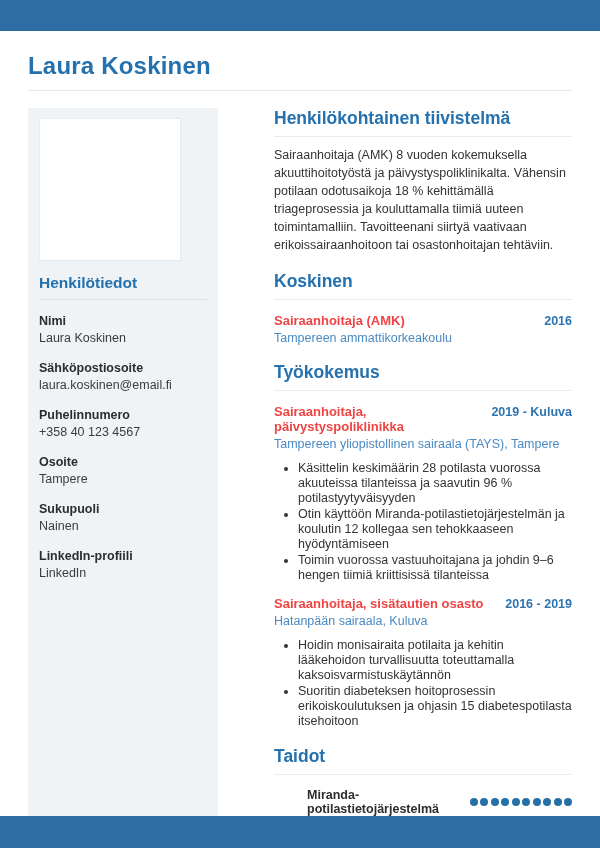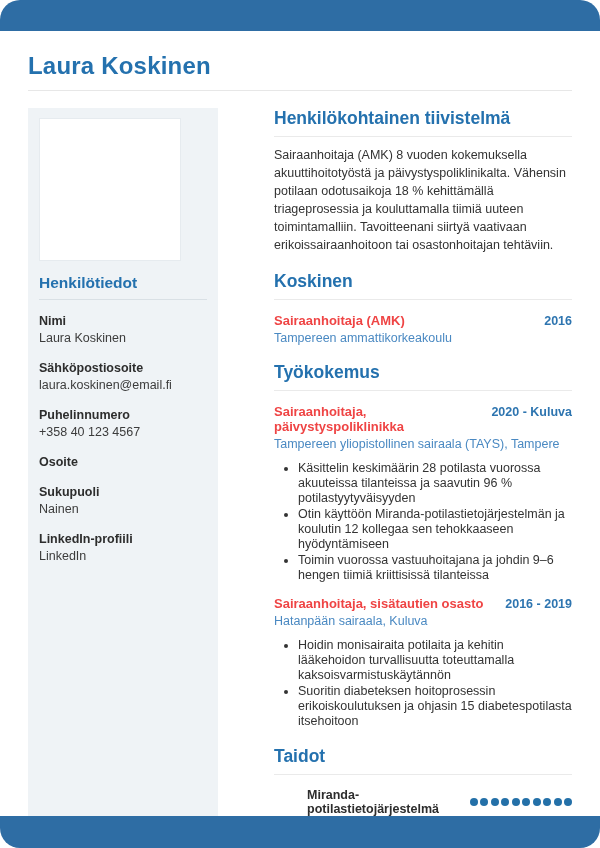--- a/index.html
+++ b/index.html
@@ -8,21 +8,21 @@
     --heading:#2471ae;
     --link-blue:#4a89c2;
     --dot-filled:#2470a8;
     --dot-empty:#a9c4dc;
     --sidebar-bg:#eff3f6;
     --text:#333;
   }
   *{box-sizing:border-box;margin:0;padding:0;}
   html,body{background:#fff;}
   body{font-family:"Liberation Sans","DejaVu Sans",sans-serif;color:var(--text);}
-  .page{position:relative;width:600px;height:848px;background:#fff;overflow:hidden;margin:0 auto;border-radius:20px;}
+  .page{position:relative;width:600px;height:848px;background:#fff;overflow:hidden;margin:0 auto;}
 
   .top-bar{position:absolute;top:0;left:0;width:100%;height:31px;background:var(--accent-bar);}
   .bottom-bar{position:absolute;bottom:0;left:0;width:100%;height:32px;background:var(--accent-bar);}
 
   .header{padding:52px 28px 0 28px;}
   .person-name{font-size:24px;font-weight:bold;color:var(--heading);letter-spacing:.2px;}
   .name-rule{border:none;border-top:1px solid #e7e7e7;margin:10px 0 0 0;}
 
   .content{display:flex;margin:17px 28px 0 28px;align-items:stretch;}
 
@@ -83,20 +83,21 @@
       <div class="field">
         <div class="field-label">Sähköpostiosoite</div>
         <div class="field-value">laura.koskinen@email.fi</div>
       </div>
       <div class="field">
         <div class="field-label">Puhelinnumero</div>
         <div class="field-value">+358 40 123 4567</div>
       </div>
       <div class="field">
         <div class="field-label">Osoite</div>
+        <div class="field-value">Tampere</div>
       </div>
       <div class="field">
         <div class="field-label">Sukupuoli</div>
         <div class="field-value">Nainen</div>
       </div>
       <div class="field">
         <div class="field-label">LinkedIn-profiili</div>
         <div class="field-value">LinkedIn</div>
       </div>
     </aside>
@@ -121,21 +122,21 @@
         </div>
       </section>
 
       <section class="section">
         <h2 class="section-title">Työkokemus</h2>
         <hr class="section-rule">
 
         <div class="entry">
           <div class="entry-head">
             <span class="entry-role">Sairaanhoitaja, päivystyspoliklinikka</span>
-            <span class="entry-date">2020 - Kuluva</span>
+            <span class="entry-date">2019 - Kuluva</span>
           </div>
           <div class="entry-org">Tampereen yliopistollinen sairaala (TAYS), Tampere</div>
           <ul class="entry-bullets">
             <li>Käsittelin keskimäärin 28 potilasta vuorossa akuuteissa tilanteissa ja saavutin 96 % potilastyytyväisyyden</li>
             <li>Otin käyttöön Miranda-potilastietojärjestelmän ja koulutin 12 kollegaa sen tehokkaaseen hyödyntämiseen</li>
             <li>Toimin vuorossa vastuuhoitajana ja johdin 9–6 hengen tiimiä kriittisissä tilanteissa</li>
           </ul>
         </div>
 
         <div class="entry">

